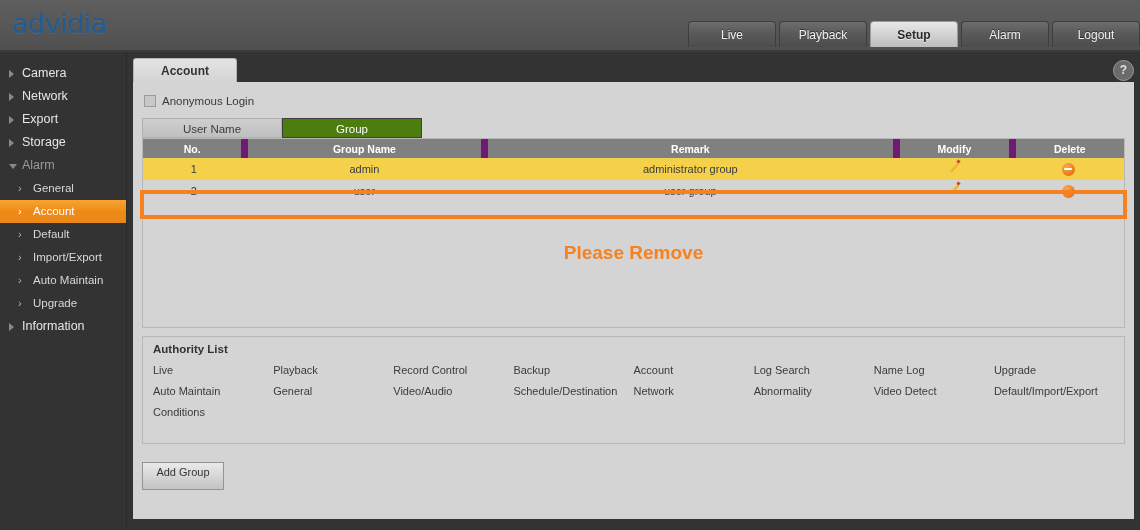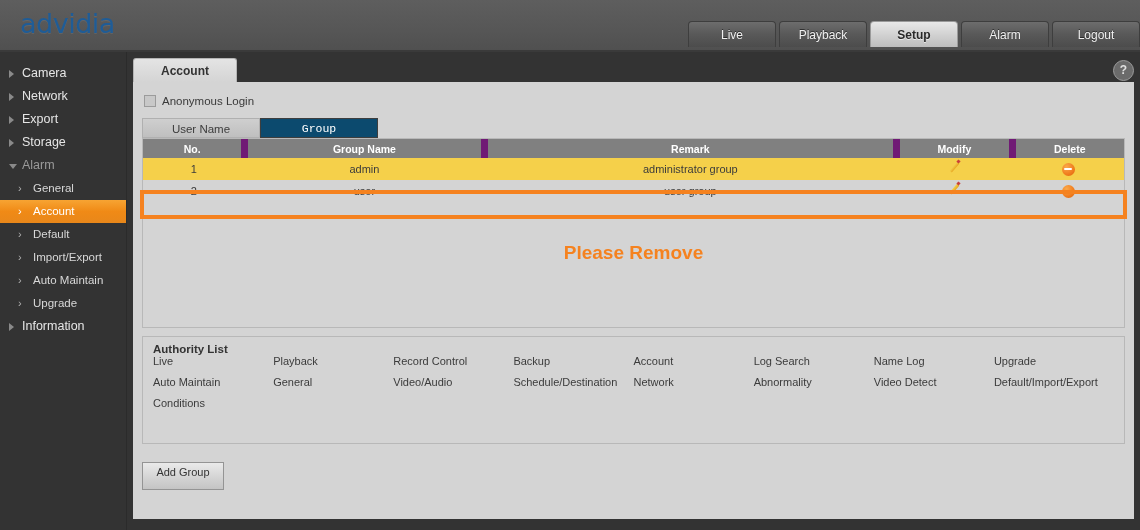--- a/index.html
+++ b/index.html
@@ -22,21 +22,21 @@
     position: absolute;
     left: 0; top: 0;
     width: 1140px; height: 52px;
     background: #5a5a5a;
     background: linear-gradient(to bottom, #5e5e5e 0%, #575757 55%, #505050 100%);
     border-bottom: 2px solid #3a3a3a;
     box-sizing: border-box;
   }
   .logo {
     position: absolute;
-    left: 20px; top: 8px;
+    left: 12px; top: 8px;
     font-size: 27px;
     font-family: "DejaVu Sans", sans-serif;
     font-weight: 400;
     letter-spacing: -0.5px;
     color: #1f5c96;
     text-shadow: 0 1px 0 rgba(255,255,255,0.08);
   }
   .navtabs {
     position: absolute;
     right: 0px; top: 21px;
@@ -204,35 +204,34 @@
     color: #3a3a3a;
   }
 
   
   .subtabs {
     position: absolute;
     left: 9px; top: 36px;
     display: flex;
   }
   .subtab {
-    width: 118px; height: 20px;
+    width: 140px; height: 20px;
     line-height: 20px;
     text-align: center;
     font-size: 11.5px;
     color: #3c3c3c;
     background: linear-gradient(to bottom, #cfcfcf 0%, #bfbfbf 100%);
     border: 1px solid #b0b0b0;
     box-sizing: border-box;
     cursor: pointer;
   }
   .subtab.active {
-    background: #0c4a6e;
+    background: #4d7c0f;
     color: #ffffff;
     border-color: #3e3e3e;
-    font-family: Liberation Mono, monospace;
   }
 
   
   .tablewrap {
     position: absolute;
     left: 9px; top: 56px;
     width: 983px;
     height: 190px;
     border: 1px solid #b8b8b8;
     background: #d4d4d4;
@@ -339,20 +338,21 @@
     height: 108px;
     border: 1px solid #b8b8b8;
     background: #d4d4d4;
     box-sizing: border-box;
     padding: 6px 10px;
   }
   .auth-title {
     font-size: 11.5px;
     font-weight: bold;
     color: #333;
+    margin-bottom: 9px;
   }
   .auth-grid {
     display: grid;
     grid-template-columns: repeat(8, 1fr);
     row-gap: 9px;
   }
   .auth-item {
     font-size: 11px;
     color: #3b3b3b;
   }

